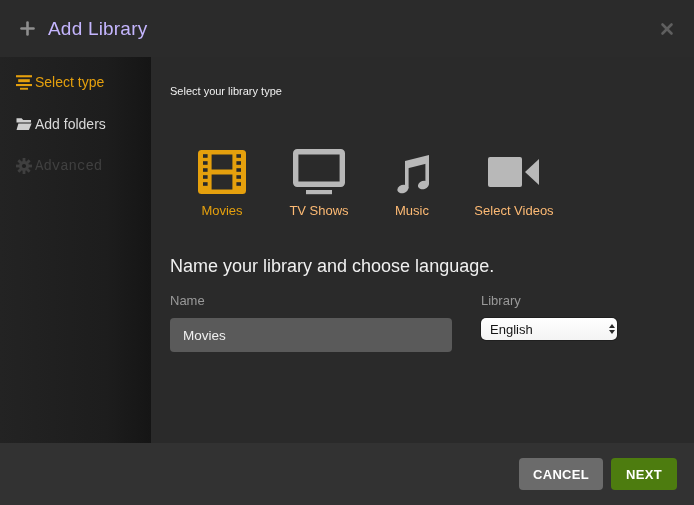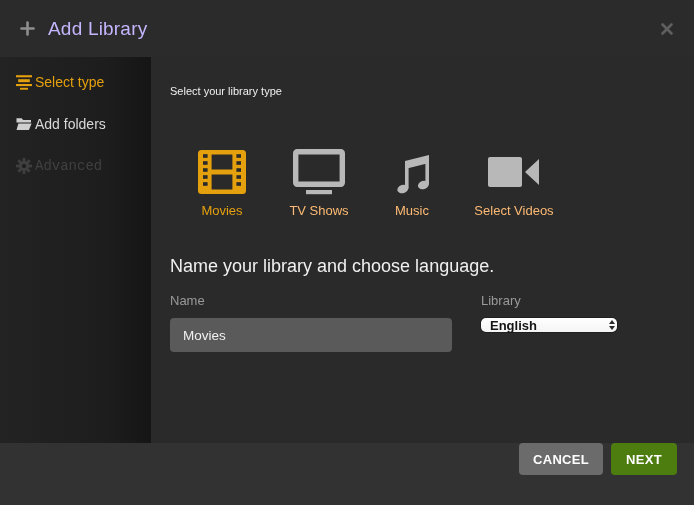--- a/index.html
+++ b/index.html
@@ -34,31 +34,31 @@
   .fields{display:flex;gap:29px;margin-top:19px;}
   .fcol-name{width:282px;}
   .fcol-lang{width:136px;}
   .flabel{font-size:13px;color:#999;}
   .name-input{
     margin-top:10px;width:100%;height:34px;box-sizing:border-box;
     background:#5a5a5a;border:none;border-radius:4px;outline:none;
     color:#f0f0f0;font-size:13.5px;padding:0 13px;font-family:inherit;
   }
   .select{
-    margin-top:10px;height:14px;background:linear-gradient(#ffffff,#f4f4f4);
+    margin-top:10px;height:22px;background:linear-gradient(#ffffff,#f4f4f4);
     border-radius:5px;box-shadow:0 0 0 1px rgba(0,0,0,.25);
     display:flex;align-items:center;justify-content:space-between;
-    padding:0 2px 0 9px;cursor:pointer;font-weight:bold;
+    padding:0 2px 0 9px;cursor:pointer;
   }
   .select .val{font-size:13px;color:#151515;}
   .select .arrows{display:flex;flex-direction:column;gap:2px;}
   .tri-up{width:0;height:0;border-left:3.5px solid transparent;border-right:3.5px solid transparent;border-bottom:4.5px solid #2a2a2a;}
   .tri-dn{width:0;height:0;border-left:3.5px solid transparent;border-right:3.5px solid transparent;border-top:4.5px solid #2a2a2a;}
   
-  .ftr{flex:0 0 62px;background:#323232;display:flex;justify-content:flex-end;gap:8px;padding-right:17px;}
+  .ftr{flex:0 0 62px;background:#323232;display:flex;align-items:center;justify-content:flex-end;gap:8px;padding-right:17px;}
   .btn{height:32px;border:none;border-radius:4px;color:#fff;font-weight:bold;font-size:13px;letter-spacing:.3px;font-family:inherit;cursor:pointer;}
   .btn-cancel{width:84px;background:#6b6b6b;}
   .btn-next{width:66px;background:#4d7c0f;}
 </style>
 </head>
 <body>
 
 <div class="dialog">
 
   <div class="hdr">

